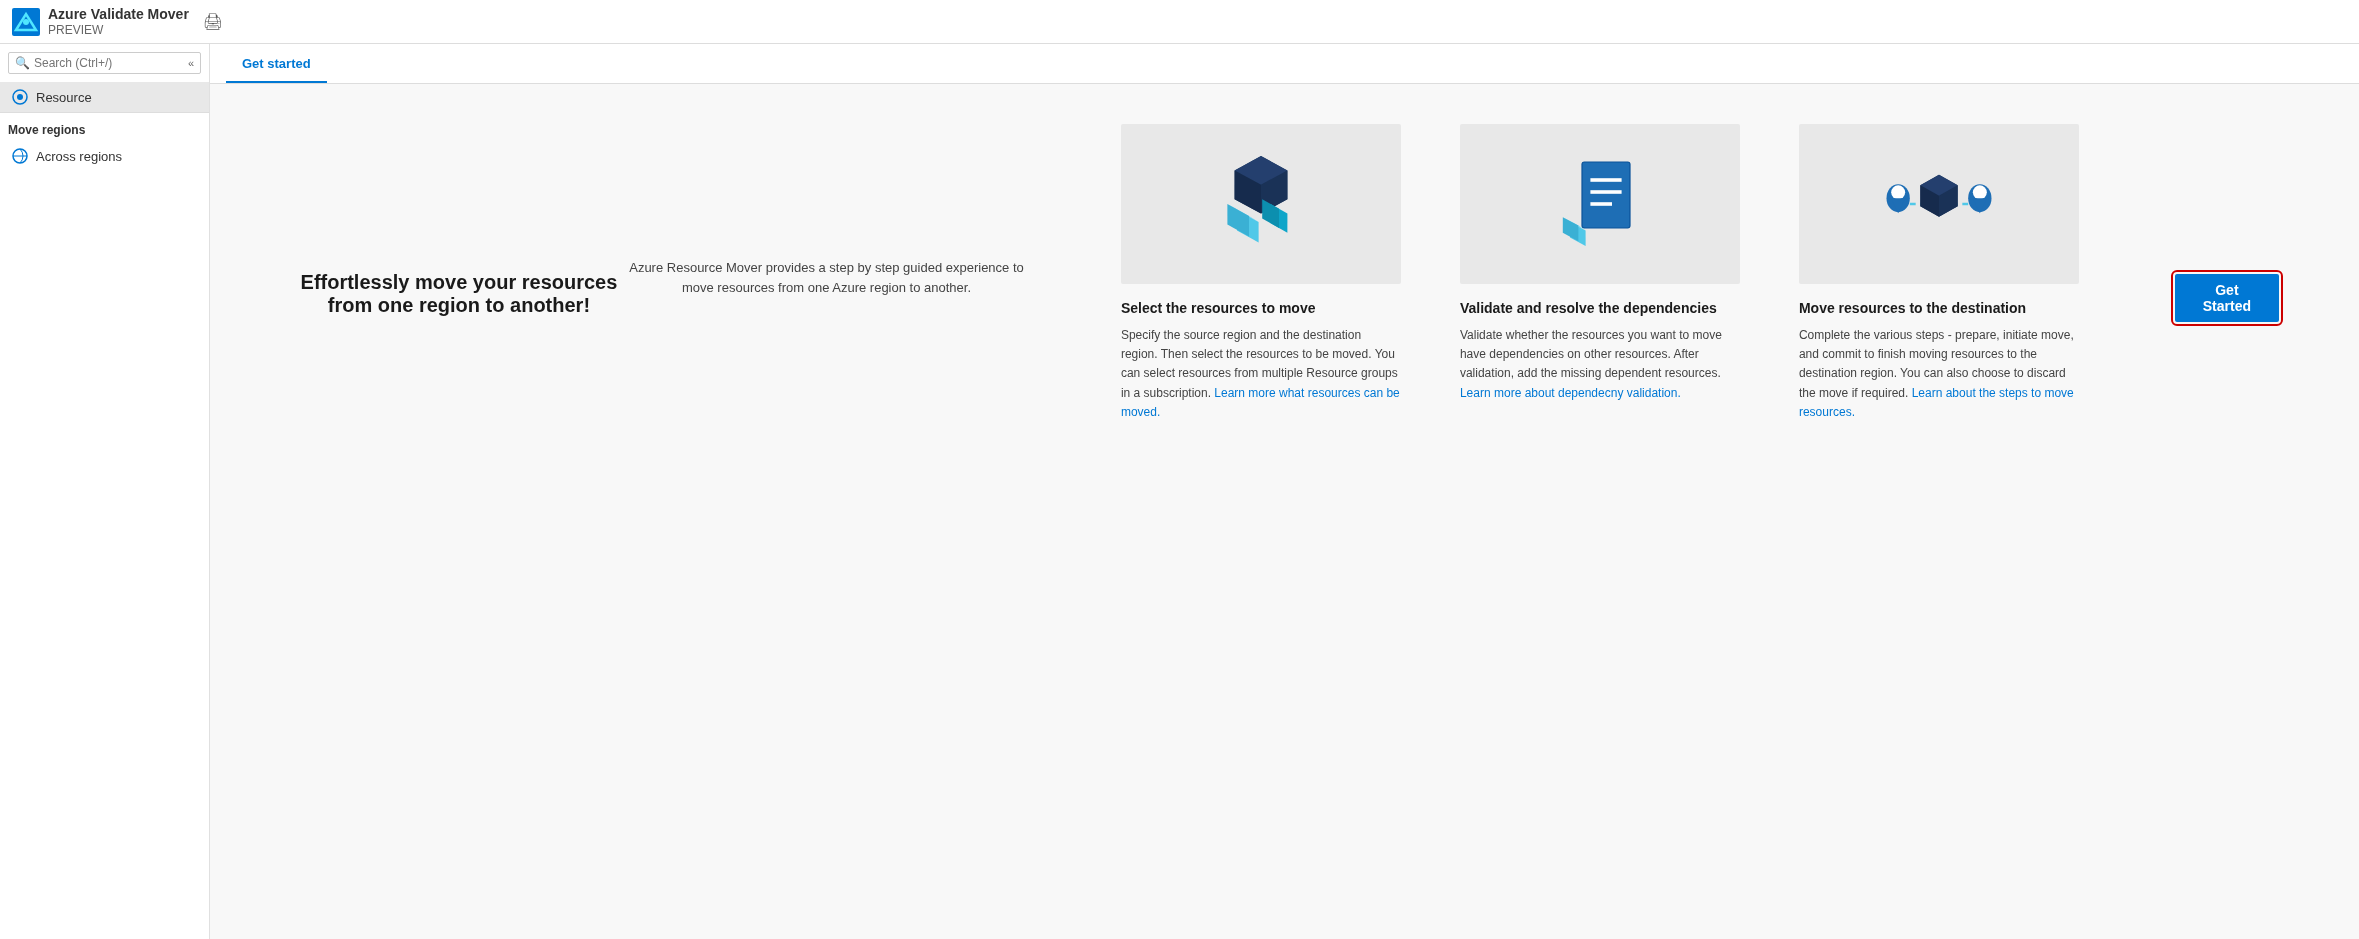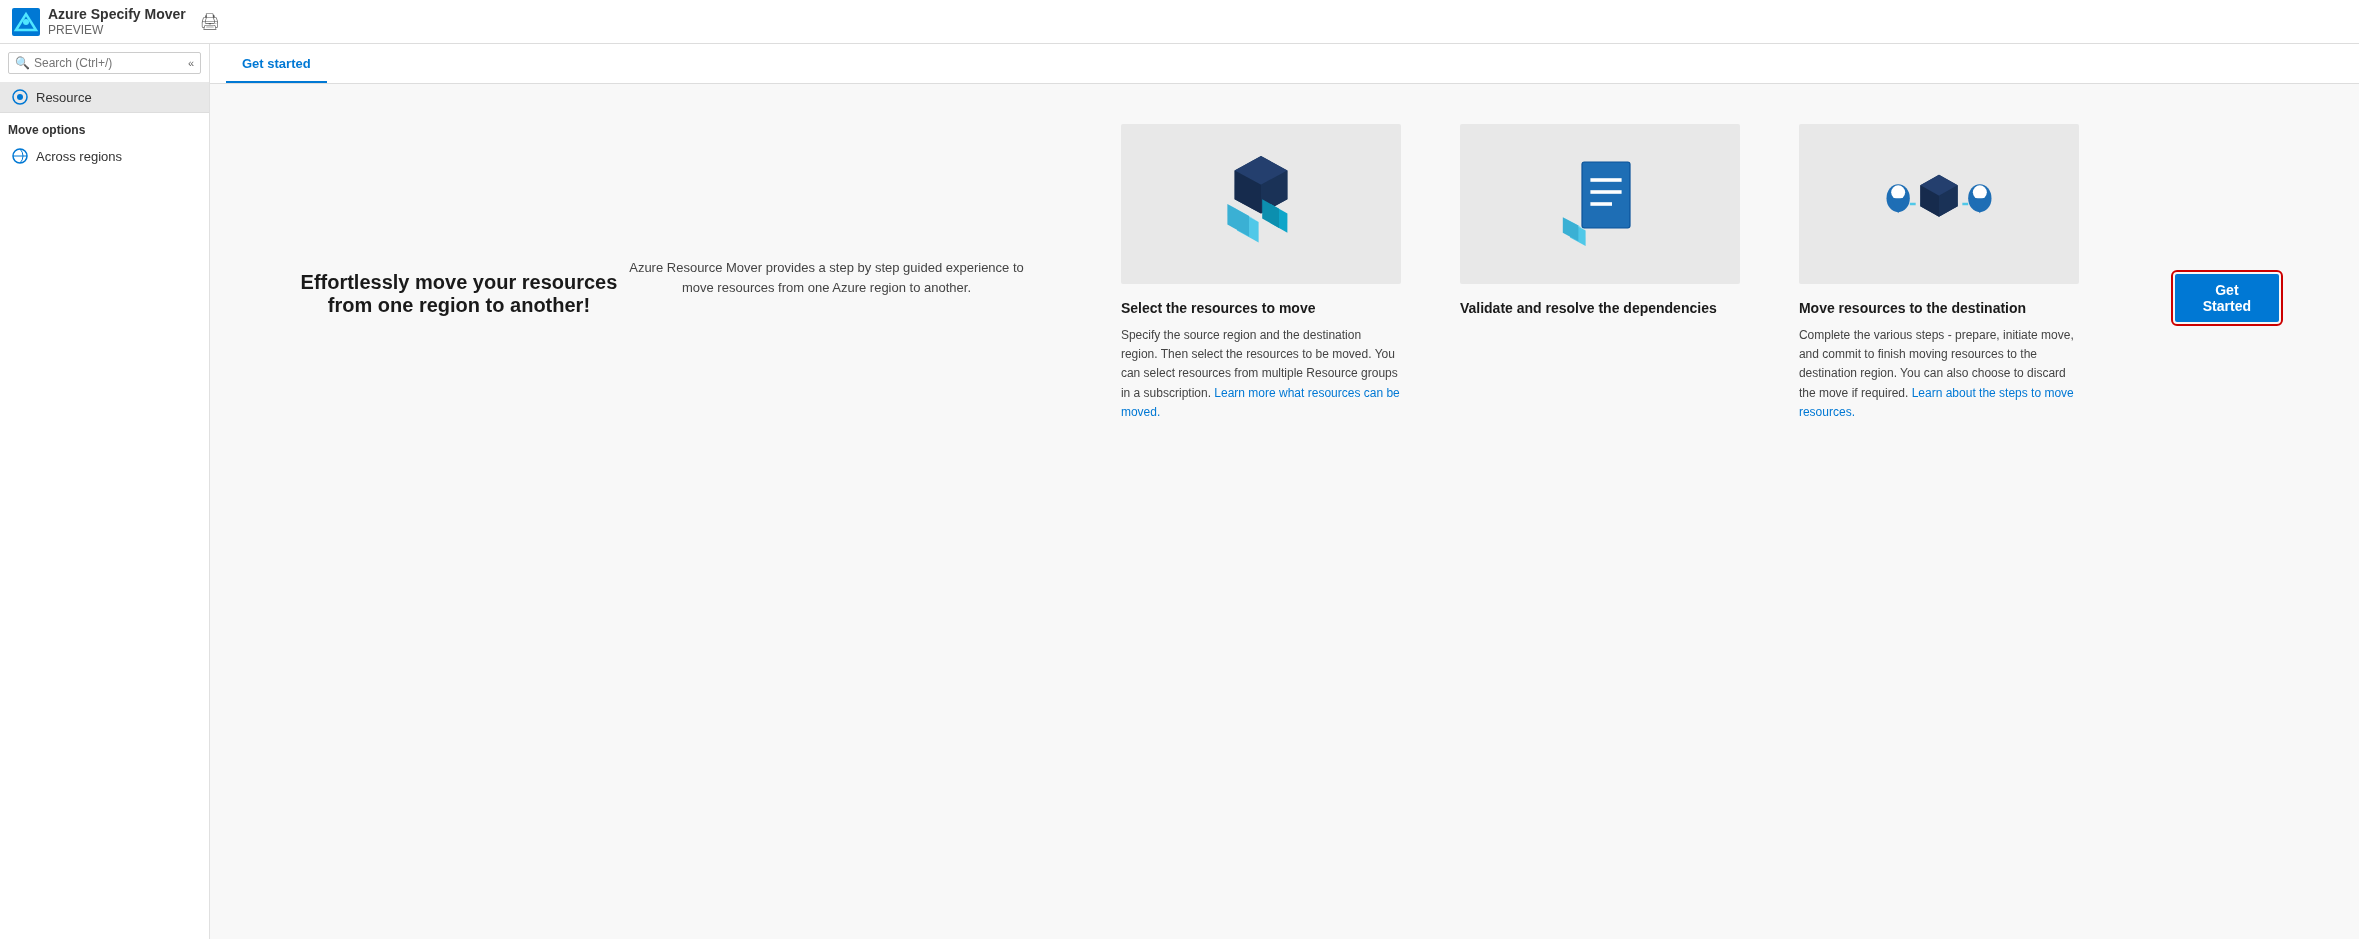--- a/index.html
+++ b/index.html
@@ -61,21 +61,21 @@
 <div class="top-bar">
 
   <div class="app-icon">
     <svg viewBox="0 0 28 28" xmlns="http://www.w3.org/2000/svg">
       <rect width="28" height="28" rx="2" fill="#0078d4"></rect>
       <polygon points="4,22 14,6 24,22" fill="none" stroke="#50e6ff" stroke-width="2.5"></polygon>
       <circle cx="14" cy="14" r="3" fill="#50e6ff"></circle>
     </svg>
   </div>
   <div class="app-title-group">
-    <span class="app-title">Azure Specify Mover</span>
+    <span class="app-title">Azure Validate Mover</span>
     <span class="app-subtitle">PREVIEW</span>
   </div>
   <span class="print-icon" title="Print">🖨</span>
 </div>
 
 <div class="layout">
 
   <div class="sidebar">
     <div class="search-bar">
       <span class="search-icon">🔍</span>
@@ -86,21 +86,21 @@
     <div class="nav-item active">
       <span class="nav-icon">
         <svg viewBox="0 0 16 16" xmlns="http://www.w3.org/2000/svg">
           <circle cx="8" cy="8" r="7" fill="none" stroke="#0078d4" stroke-width="1.5"></circle>
           <circle cx="8" cy="8" r="3" fill="#0078d4"></circle>
         </svg>
       </span>
       <span>Resource</span>
     </div>
 
-    <div class="section-label">Move options</div>
+    <div class="section-label">Move regions</div>
 
     <div class="nav-item">
       <span class="nav-icon">
         <svg viewBox="0 0 16 16" xmlns="http://www.w3.org/2000/svg">
           <circle cx="8" cy="8" r="7" fill="none" stroke="#0078d4" stroke-width="1.5"></circle>
           <line x1="1" y1="8" x2="15" y2="8" stroke="#0078d4" stroke-width="1"></line>
           <path d="M8,1 Q11,4 11,8 Q11,12 8,15" fill="none" stroke="#0078d4" stroke-width="1"></path>
         </svg>
       </span>
       <span>Across regions</span>
@@ -153,20 +153,24 @@
               <line x1="42" y1="30" x2="68" y2="30" stroke="white" stroke-width="3"></line>
               <line x1="42" y1="40" x2="68" y2="40" stroke="white" stroke-width="3"></line>
               <line x1="42" y1="50" x2="60" y2="50" stroke="white" stroke-width="3"></line>
 
               <polygon points="25,65 38,72 38,85 25,78" fill="#50c8e8"></polygon>
               <polygon points="25,65 38,72 32,68 19,61" fill="#6dd8f5"></polygon>
               <polygon points="19,61 32,68 32,81 19,74" fill="#3ab0d4"></polygon>
             </svg>
           </div>
           <div class="card-title">Validate and resolve the dependencies</div>
+          <div class="card-desc">
+            <span>Validate whether the resources you want to move have dependencies on other resources. After validation, add the missing dependent resources.</span>
+            <a class="card-link" href="#">Learn more about dependecny validation.</a>
+          </div>
         </div>
 
         <div class="card">
           <div class="card-image">
             <svg viewBox="0 0 120 100" xmlns="http://www.w3.org/2000/svg" width="140" height="120">
 
               <ellipse cx="25" cy="45" rx="10" ry="12" fill="#1e6eb5"></ellipse>
               <ellipse cx="25" cy="40" rx="6" ry="6" fill="white"></ellipse>
               <polygon points="25,58 19,45 31,45" fill="#1e6eb5"></polygon>
 

